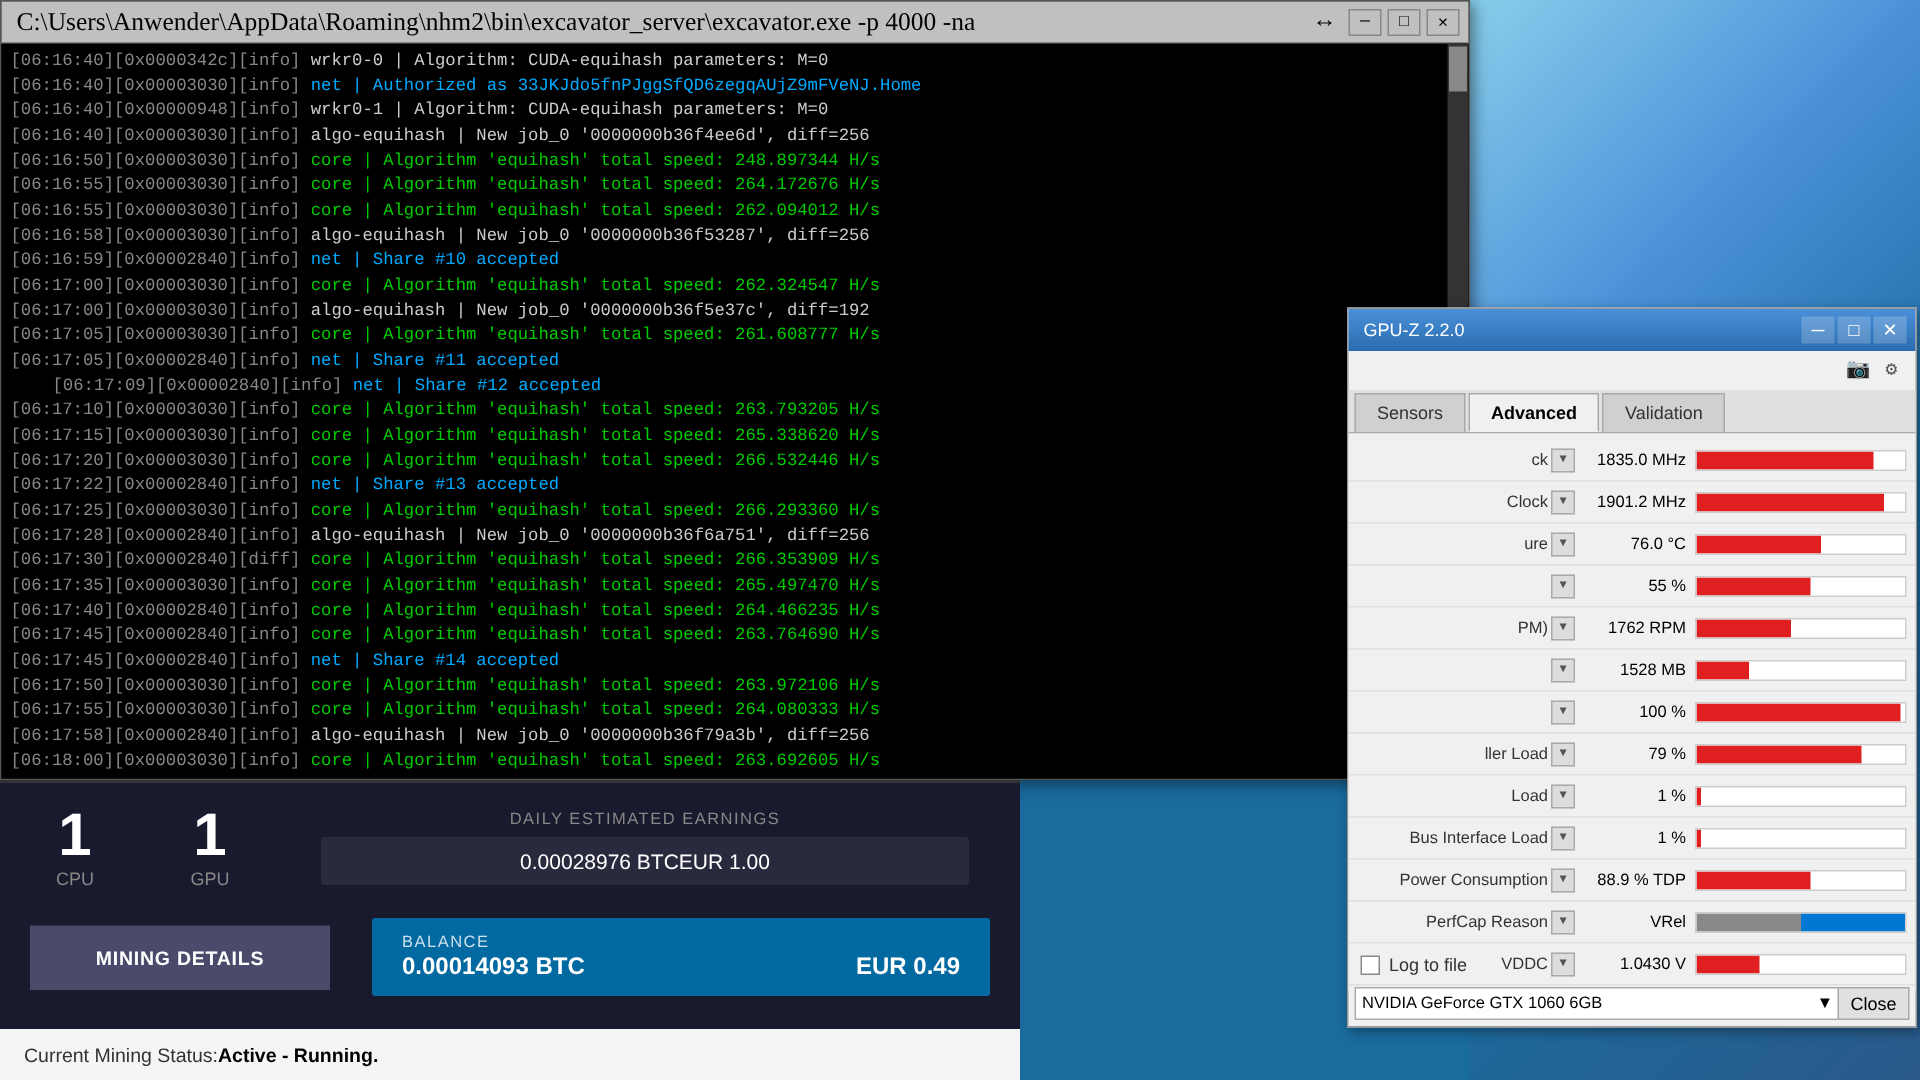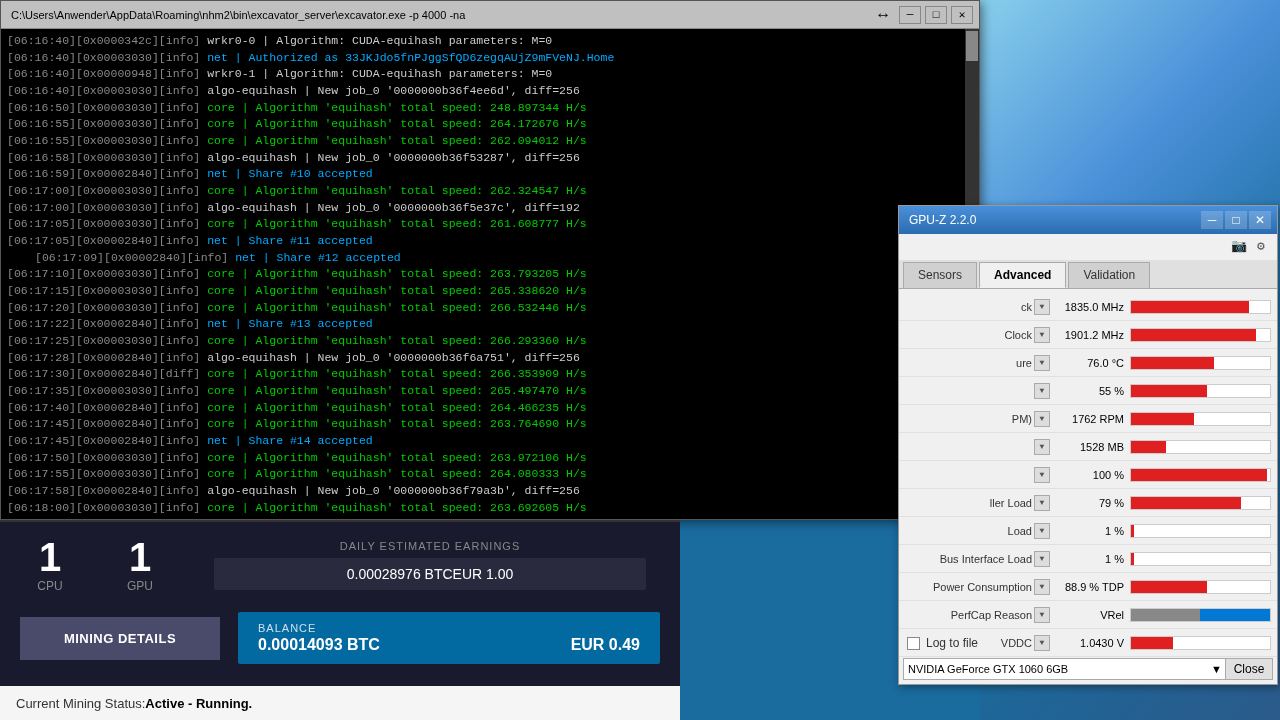--- a/index.html
+++ b/index.html
@@ -26,22 +26,22 @@
     .terminal-titlebar {
       background: #c0c0c0;
       height: 28px;
       display: flex;
       align-items: center;
       padding: 0 6px;
       justify-content: space-between;
       border-bottom: 1px solid #888;
     }
     .terminal-title {
-      font-family: Liberation Sans, sans-serif;
-      font-size: 11px;
+      font-family: Liberation Serif, serif;
+      font-size: 17px;
       color: #000;
       flex: 1;
       padding-left: 4px;
     }
     .terminal-controls {
       display: flex;
       gap: 4px;
     }
     .terminal-btn {
       width: 22px;
@@ -155,21 +155,21 @@
     }
     .earnings-eur {
       color: #fff;
       font-family: 'Segoe UI', sans-serif;
       font-size: 14px;
     }
 
     .bottom-row {
       display: flex;
       padding: 4px 20px;
-      gap: 18px;
+      gap: 28px;
       align-items: center;
     }
 
     .mining-details-btn {
       background: #4a4a6a;
       color: #fff;
       border: none;
       padding: 14px 28px;
       font-size: 13px;
       font-weight: bold;

